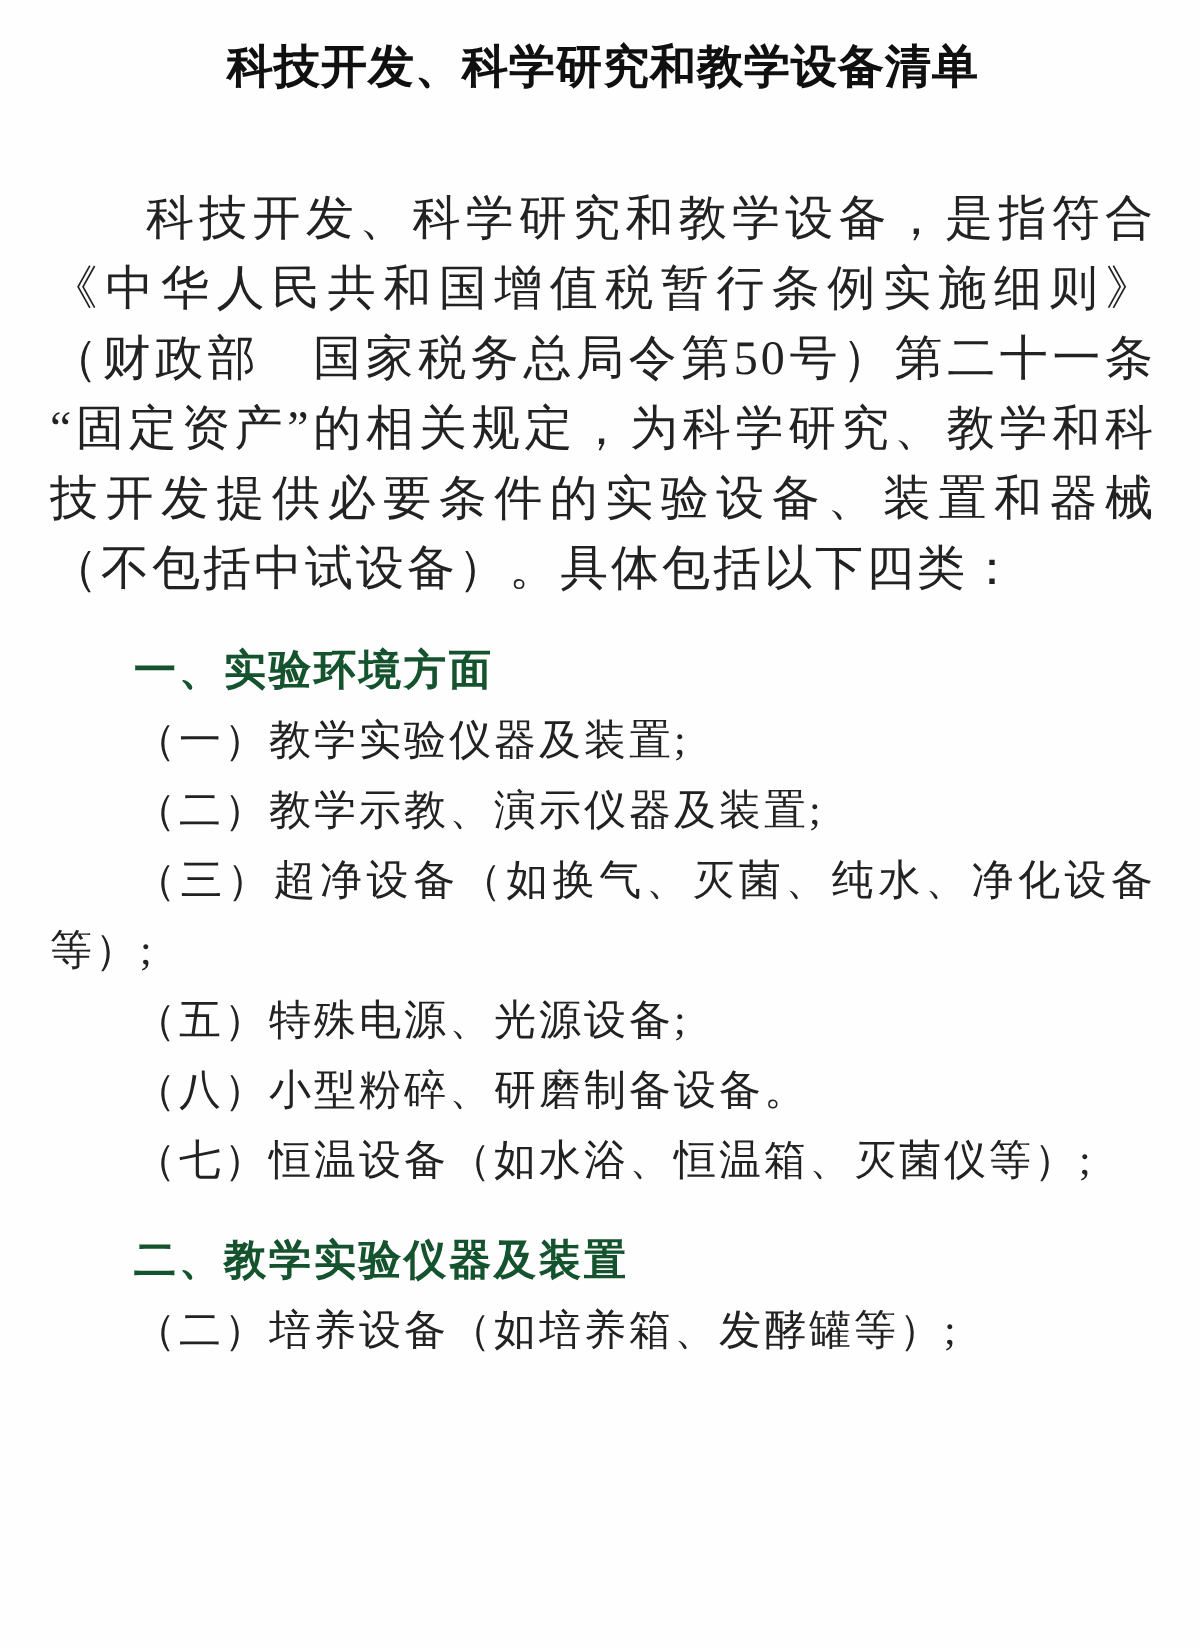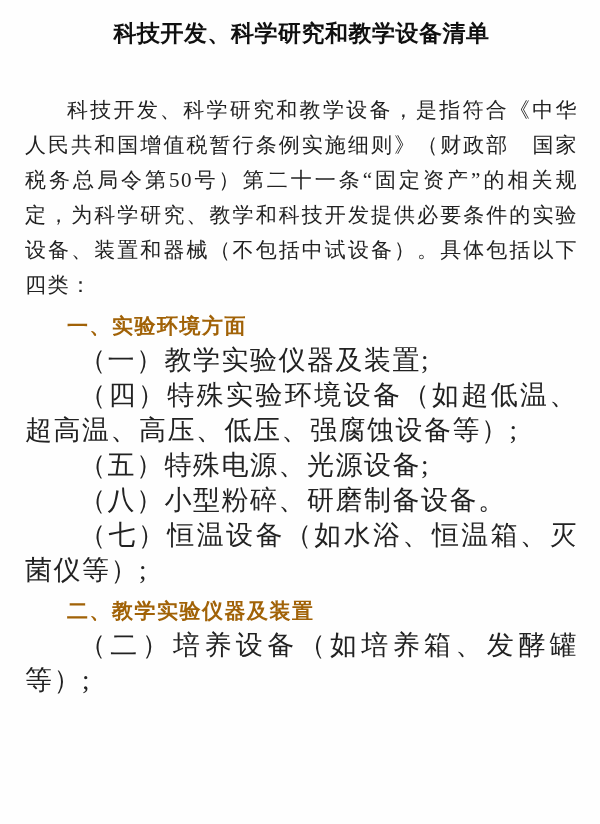--- a/index.html
+++ b/index.html
@@ -26,60 +26,61 @@
     text-align: center;
     font-size: 23px;
     line-height: 28px;
     font-weight: bold;
     letter-spacing: 0.5px;
     color: #101010;
     font-family: "Liberation Serif", "DejaVu Serif", serif;
   }
   .para {
     margin: 0;
-    font-size: 21px;
+    font-size: 24px;
     line-height: 35px;
     letter-spacing: 1.5px;
     text-indent: 2em;
     text-align: justify;
     color: #222222;
   }
   .section-heading {
-    margin: 5px 0 0 0;
+    margin: 15px 0 0 0;
     font-size: 21px;
     line-height: 35px;
     letter-spacing: 1.5px;
     text-indent: 2em;
     font-weight: bold;
-    color: #a16207;
+    color: #14532d;
     font-family: "Liberation Sans", "DejaVu Sans", sans-serif;
   }
   .list-item {
     margin: 0;
-    font-size: 27px;
+    font-size: 21px;
     line-height: 35px;
     letter-spacing: 1.5px;
     text-indent: 2em;
     text-align: justify;
     color: #222222;
   }
 </style>
 </head>
 <body>
 
 <div class="page">
 
   <h1 class="doc-title">科技开发、科学研究和教学设备清单</h1>
 
   <p class="para">科技开发、科学研究和教学设备，是指符合《中华人民共和国增值税暂行条例实施细则》（财政部　国家税务总局令第50号）第二十一条“固定资产”的相关规定，为科学研究、教学和科技开发提供必要条件的实验设备、装置和器械（不包括中试设备）。具体包括以下四类：</p>
 
   <h2 class="section-heading">一、实验环境方面</h2>
 
   <p class="list-item">（一）教学实验仪器及装置;</p>
-  <p class="list-item">（四）特殊实验环境设备（如超低温、超高温、高压、低压、强腐蚀设备等）;</p>
+  <p class="list-item">（二）教学示教、演示仪器及装置;</p>
+  <p class="list-item">（三）超净设备（如换气、灭菌、纯水、净化设备等）;</p>
   <p class="list-item">（五）特殊电源、光源设备;</p>
   <p class="list-item">（八）小型粉碎、研磨制备设备。</p>
   <p class="list-item">（七）恒温设备（如水浴、恒温箱、灭菌仪等）;</p>
 
   <h2 class="section-heading">二、教学实验仪器及装置</h2>
 
   <p class="list-item">（二）培养设备（如培养箱、发酵罐等）;</p>
 
 </div>
 

